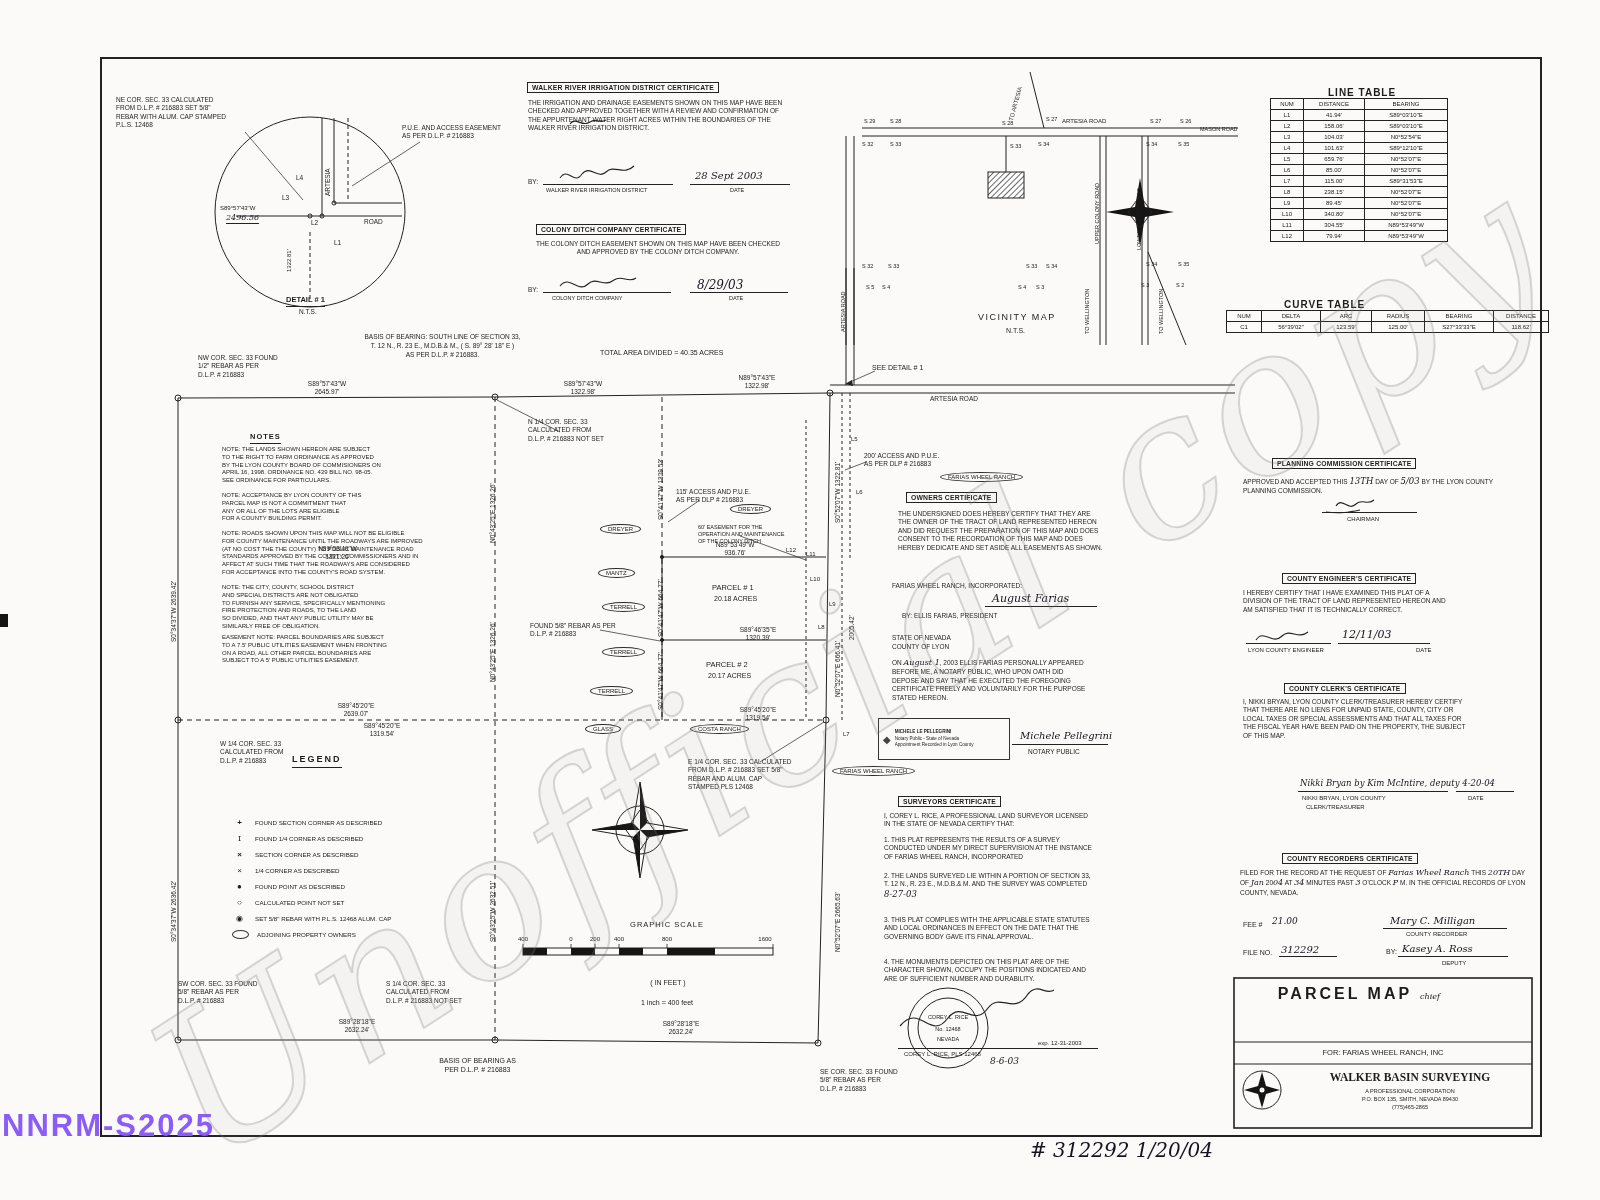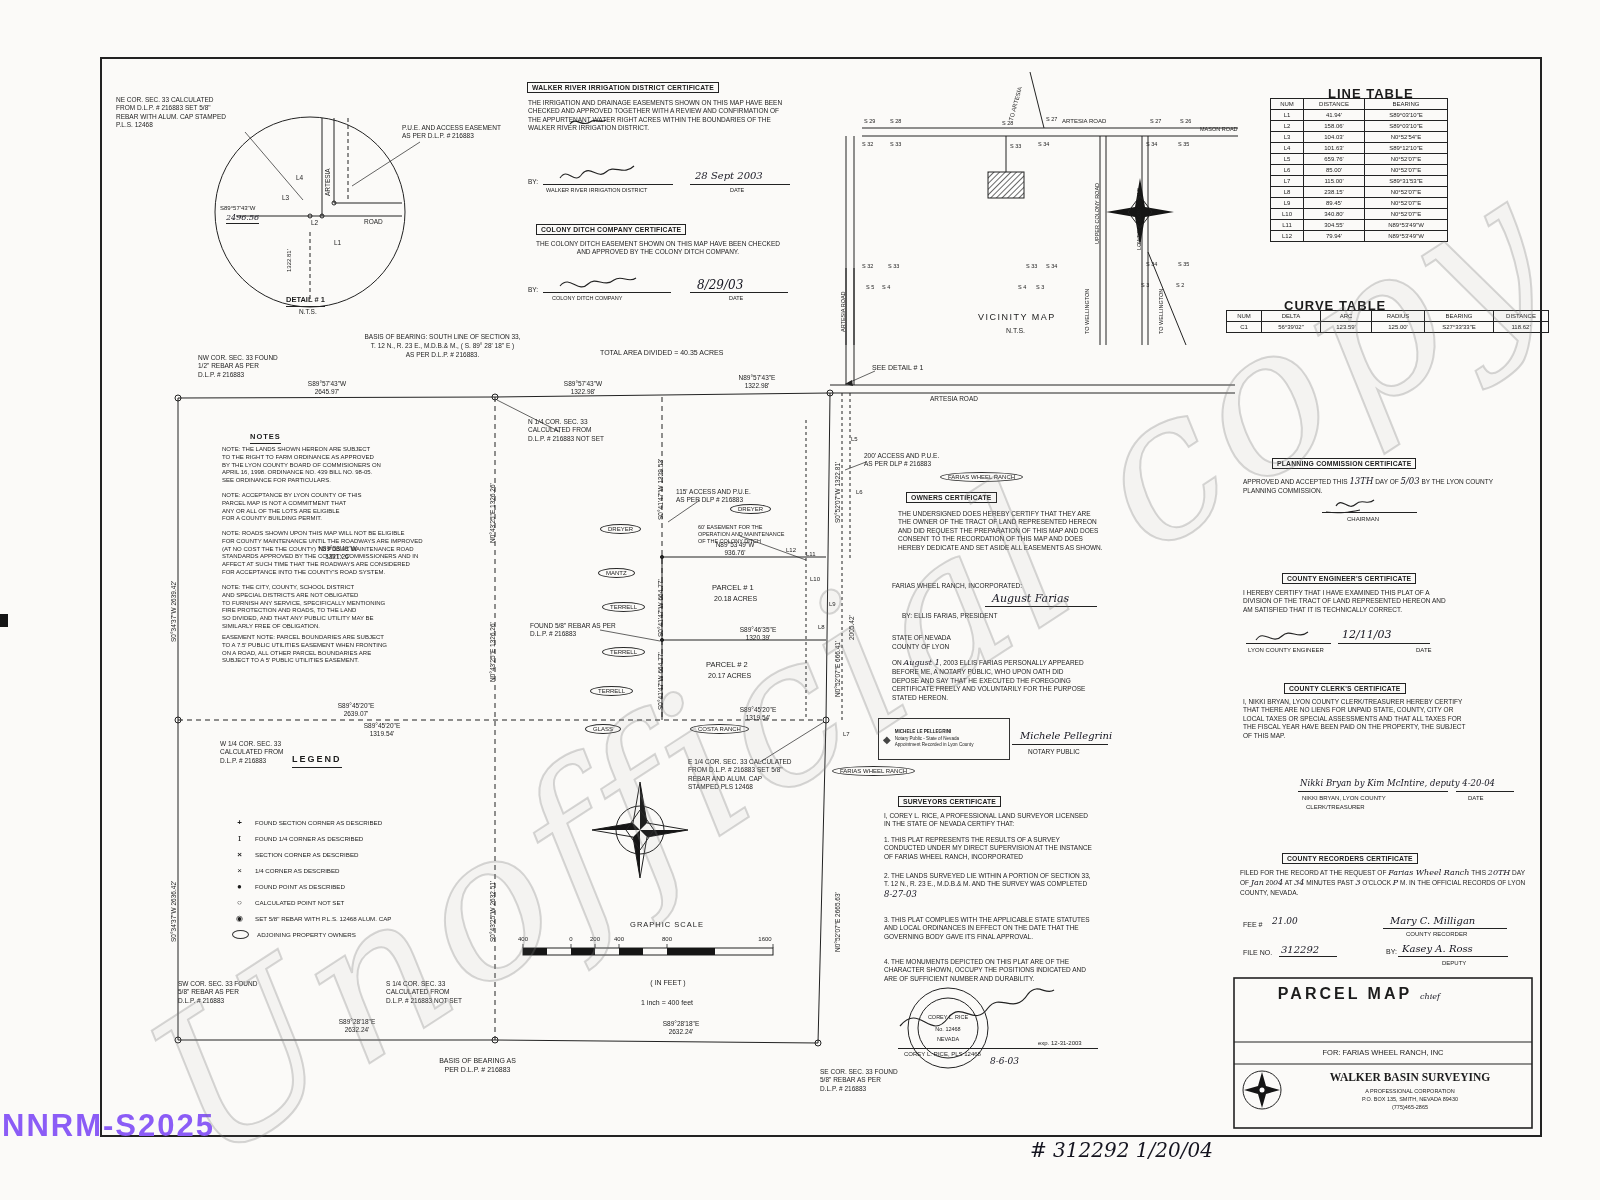--- a/index.html
+++ b/index.html
@@ -1,21 +1,21 @@
 <!DOCTYPE html>
 <html><head>
 <meta charset="utf-8">
 <style>
   html,body{margin:0;padding:0;background:#e8e8e6;}
   .sheet{position:relative;width:1600px;height:1200px;background:#fbfaf8;overflow:hidden;
          font-family:"Liberation Sans",sans-serif;color:#1c1c1c;}
   .frame{position:absolute;left:100px;top:57px;width:1438px;height:1076px;border:2px solid #222;}
   .t{position:absolute;font-size:6.5px;line-height:1.3;white-space:pre-line;color:#1c1c1c;}
   .t55{font-size:5.5px}.t6{font-size:6px}.t7{font-size:7px}.t75{font-size:7.5px}
-  .t8{font-size:13px}.t9{font-size:9px}
+  .t8{font-size:10px}.t9{font-size:9px}
   .c{text-align:center}
   .b{font-weight:bold}
   .v{transform:rotate(-90deg);transform-origin:0 0;white-space:nowrap;}
   .r75{transform:rotate(-75deg);transform-origin:0 0;white-space:nowrap;}
   .hand{position:absolute;font-family:"DejaVu Serif",serif;font-style:italic;font-size:9px;color:#14141f;white-space:nowrap;}
   .ct{position:absolute;border:1px solid #222;padding:1px 4px;font-size:6.8px;font-weight:bold;
       letter-spacing:.2px;white-space:nowrap;background:transparent;}
   .ov{position:absolute;border:1px solid #2a2a2a;border-radius:50%;padding:1px 7px;font-size:6px;white-space:nowrap;}
   .ul{border-bottom:1px solid #222;padding-bottom:1px;}
   .sigline{position:absolute;border-bottom:1px solid #222;height:0;}

